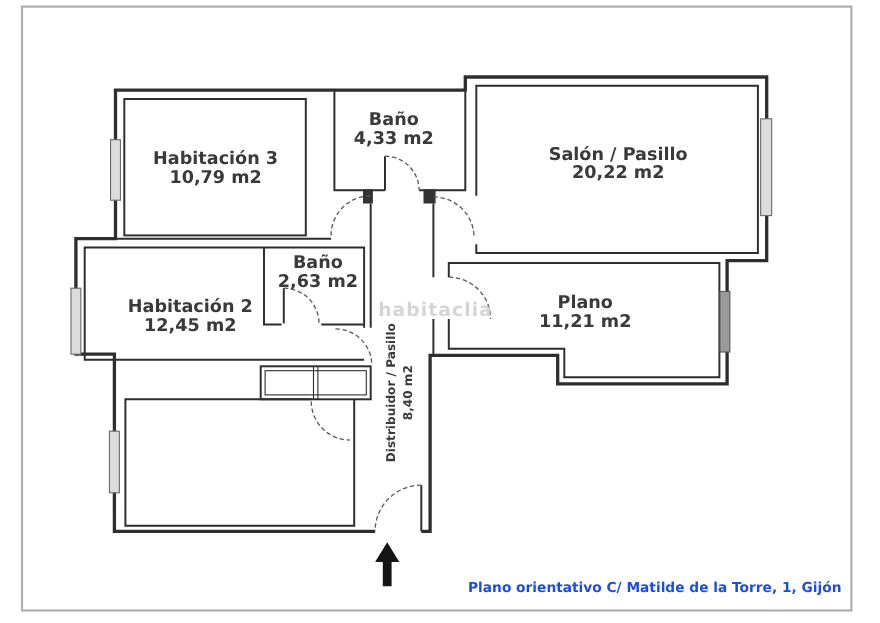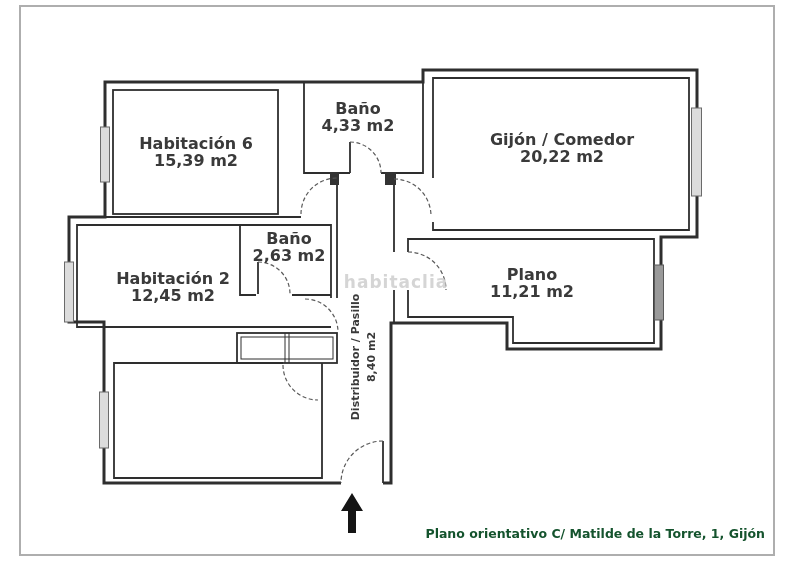--- a/index.html
+++ b/index.html
@@ -24,21 +24,21 @@
   .room-label{
     position:absolute;transform:translate(-50%,-50%);text-align:center;
     font-size:16px;font-weight:700;color:#3a3a3a;line-height:17px;white-space:nowrap;
   }
   .room-label.vertical{transform:translate(-50%,-50%) rotate(-90deg);font-size:11px;line-height:16px;}
   .watermark{
     position:absolute;left:396px;top:282px;transform:translate(-50%,-50%);
     font-size:17px;font-weight:700;color:#cbcbcb;opacity:.8;letter-spacing:1px;white-space:nowrap;
   }
   .caption{
-    position:absolute;right:35px;top:526px;font-size:12.5px;font-weight:700;color:#14532d;white-space:nowrap;
+    position:absolute;right:35px;top:526px;font-size:12.5px;font-weight:700;color:#1d4ed8;white-space:nowrap;
   }
 </style>
 </head>
 <body>
 
 <div class="canvas">
 
   <div class="frame"></div>
 
   <svg class="plan" width="800" height="566" viewBox="0 0 800 566">
@@ -89,29 +89,29 @@
       <path class="door-leaf" d="M 383,483 L 383,441"></path>
       <path class="door-arc" d="M 383,441 A 42,42 0 0 0 341,483"></path>
     </g>
 
     <polygon fill="#151515" points="352,493 341,511 348,511 348,533 356,533 356,511 363,511"></polygon>
   </svg>
 
   <div class="watermark">habitaclia</div>
 
   <div class="room-label" style="left:196px;top:152px">
-    <div>Habitación 6</div>
-    <div>15,39 m2</div>
+    <div>Habitación 3</div>
+    <div>10,79 m2</div>
   </div>
   <div class="room-label" style="left:358px;top:117px">
     <div>Baño</div>
     <div>4,33 m2</div>
   </div>
   <div class="room-label" style="left:562px;top:148px">
-    <div>Gijón / Comedor</div>
+    <div>Salón / Pasillo</div>
     <div>20,22 m2</div>
   </div>
   <div class="room-label" style="left:173px;top:287px">
     <div>Habitación 2</div>
     <div>12,45 m2</div>
   </div>
   <div class="room-label" style="left:289px;top:247px">
     <div>Baño</div>
     <div>2,63 m2</div>
   </div>

